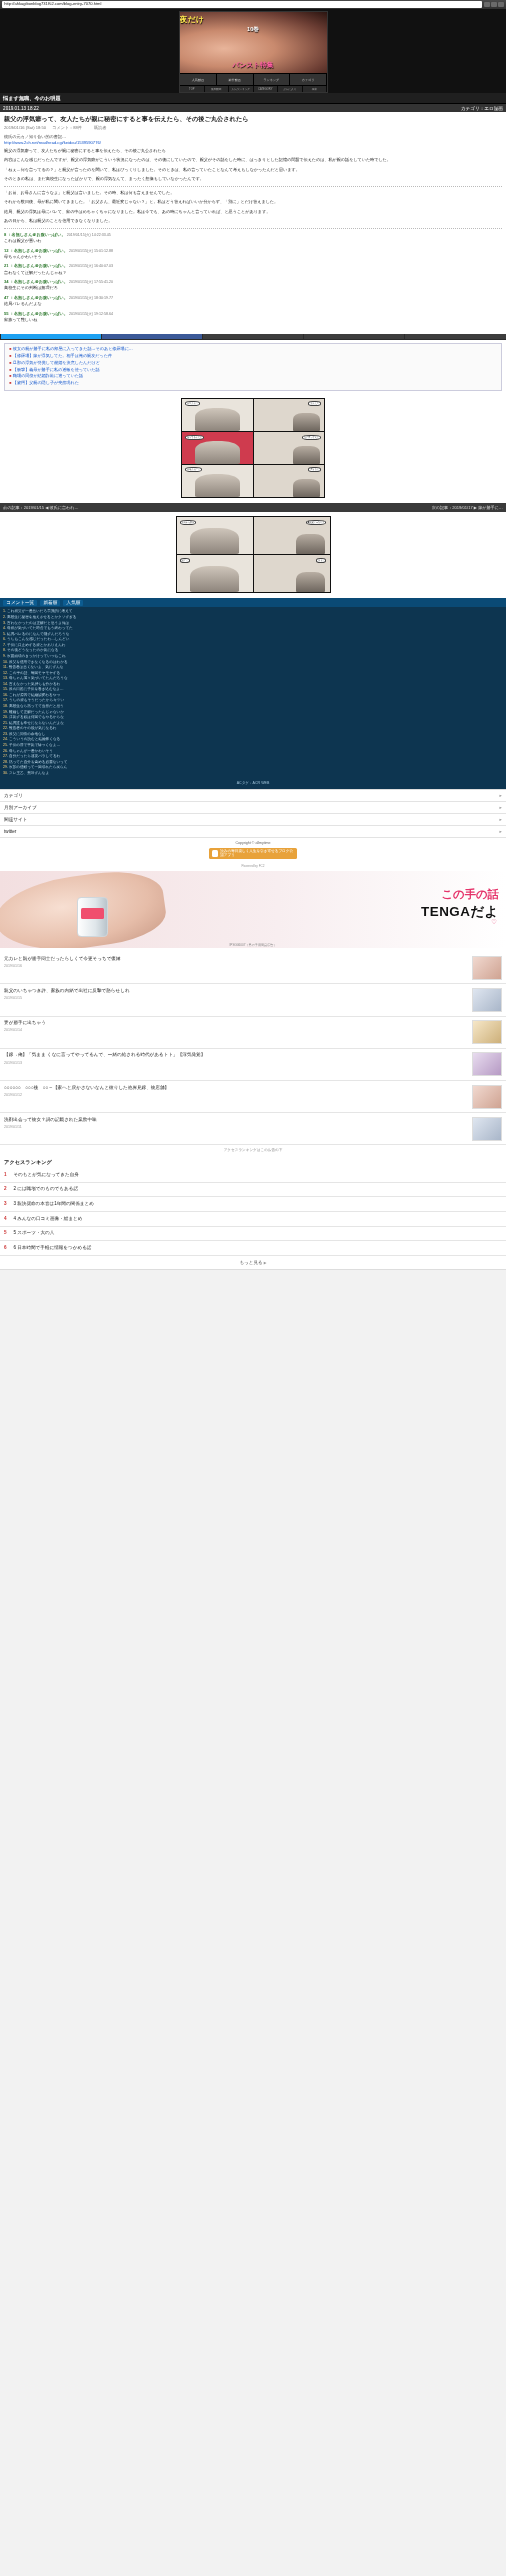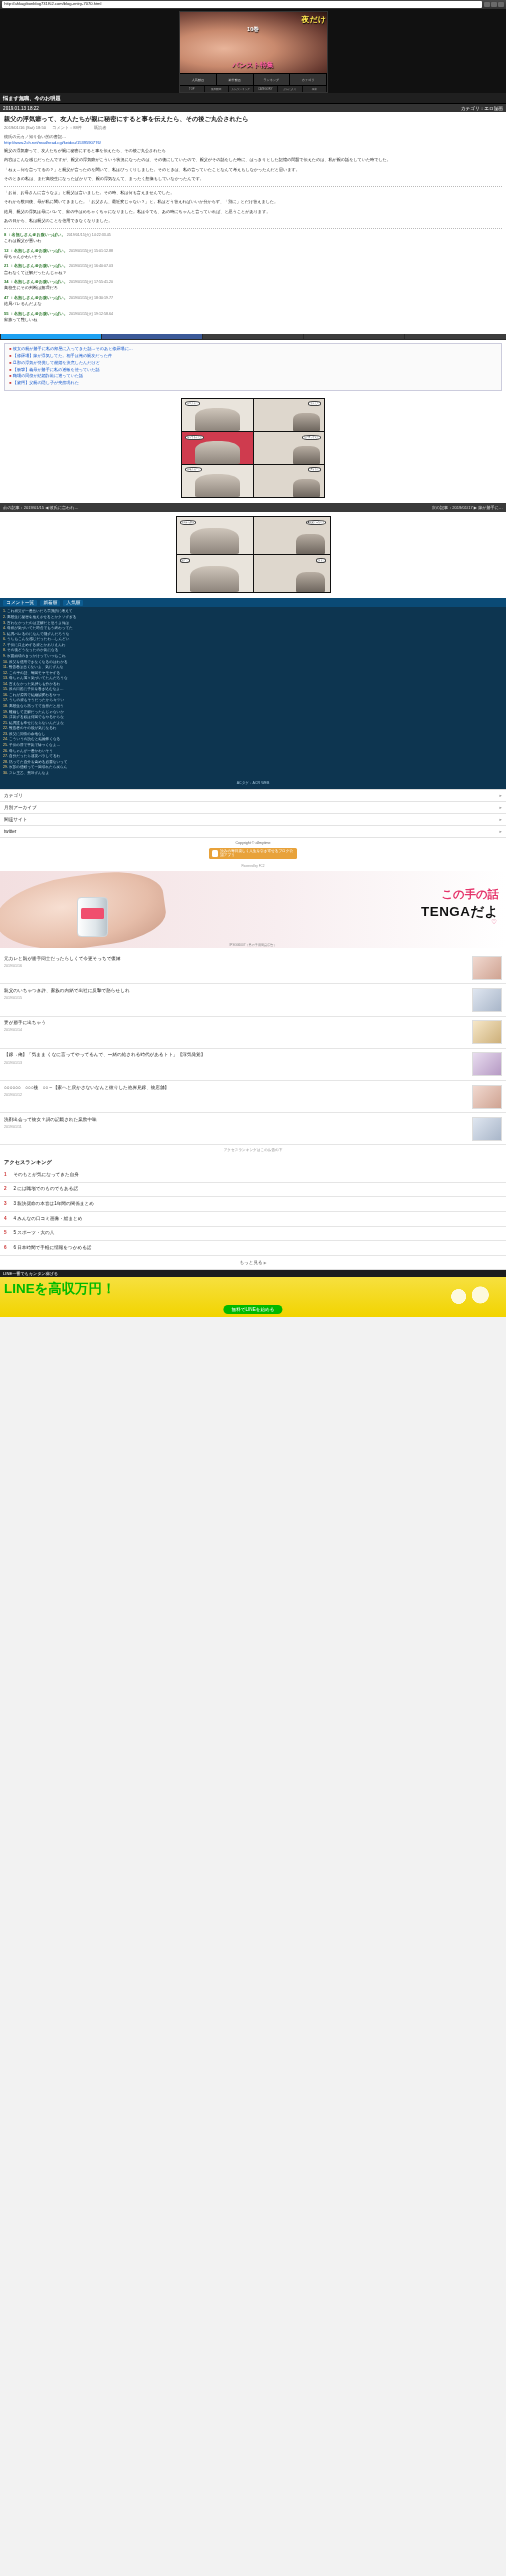--- a/index.html
+++ b/index.html
@@ -31,21 +31,21 @@
     width: 149px; margin: 0 auto; background:#1b1b1b; color:#fff;
     border:0.5px solid #333; position:relative; overflow:hidden;
   }
   .ad-hero {
     height: 61px;
     background:
       radial-gradient(ellipse at 30% 60%, #e8b49a 0%, #c98a6e 35%, #6b3d33 75%, #2b1410 100%);
     position:relative;
   }
   .ad-hero .hl {
-    position:absolute; top:3.1px; left:0; right:0; text-align:right;
+    position:absolute; top:3.1px; left:0; right:0; text-align:left;
     color:#ffe94f; font-size:7.7px; font-weight:bold; text-shadow:0.5px 0.5px 1px #000;
     letter-spacing:0.5px;
   }
   .ad-hero .hl2 {
     position:absolute; top:13.4px; left:0; right:0; text-align:center;
     color:#fff; font-size:5.7px; font-weight:bold; text-shadow:0.5px 0.5px 1px #000;
   }
   .ad-hero .hl3 {
     position:absolute; bottom:3.1px; left:0; right:0; text-align:center;
     color:#ff5fa2; font-size:6.7px; font-weight:bold; text-shadow:0.5px 0.5px 1px #000;
@@ -555,23 +555,15 @@
     <div class="rtxt">5 スポーツ・大の人</div>
     <div class="thumb"></div>
   </div>
   <div class="rankrow">
     <div class="num">6</div>
     <div class="rtxt">6 日本時間で手軽に情報をつかめる話</div>
     <div class="thumb t3"></div>
   </div>
   <div class="more">もっと見る</div>
 
-  <div class="linead">
-    <div class="top">LINE一番でもカンタン稼げる</div>
-    <div class="big">
-      <span>LINEを</span><span>高収</span><span>万円！</span>
-    </div>
-    <div class="chars"></div>
-    <div class="btn">無料でLINEを始める</div>
-  </div>
 
 </div>
 
 
 </body></html>

